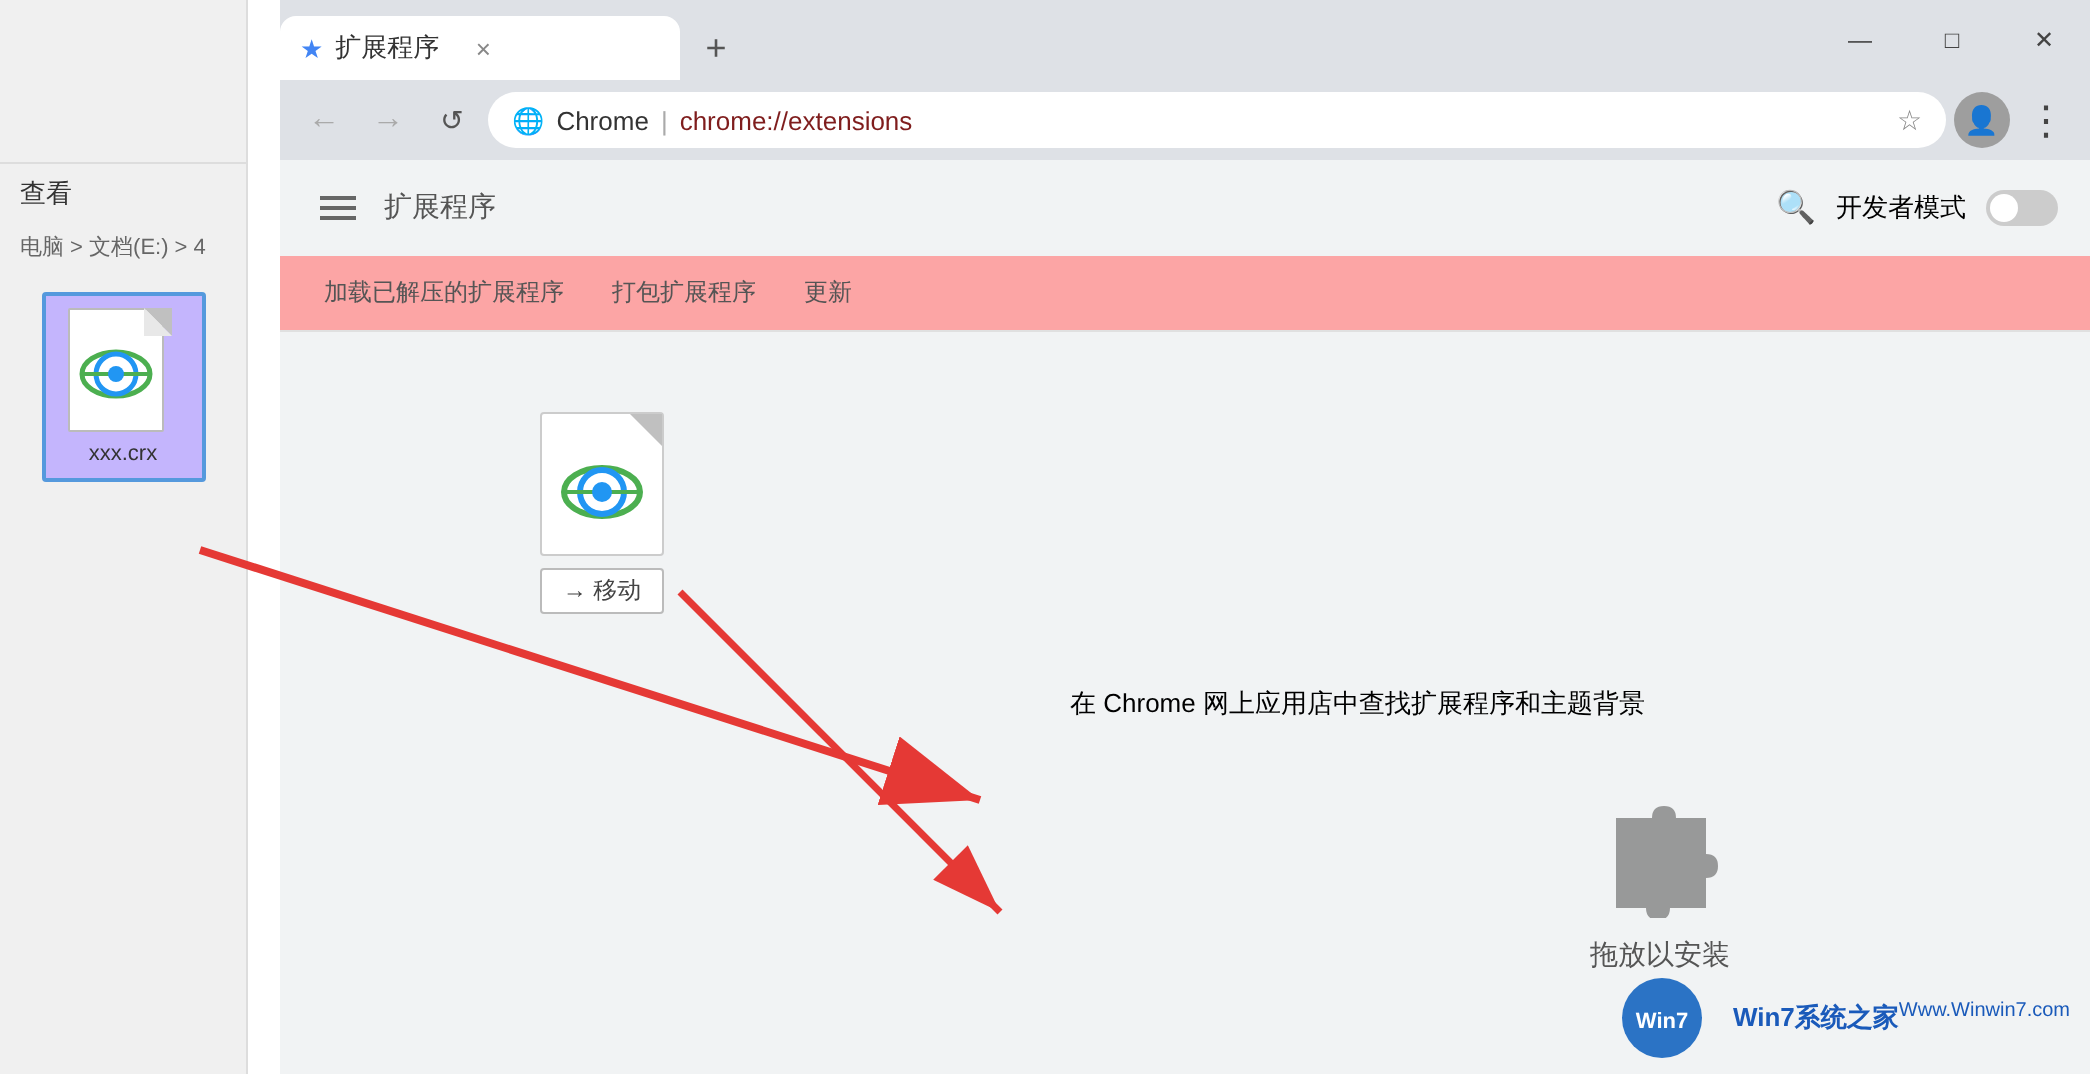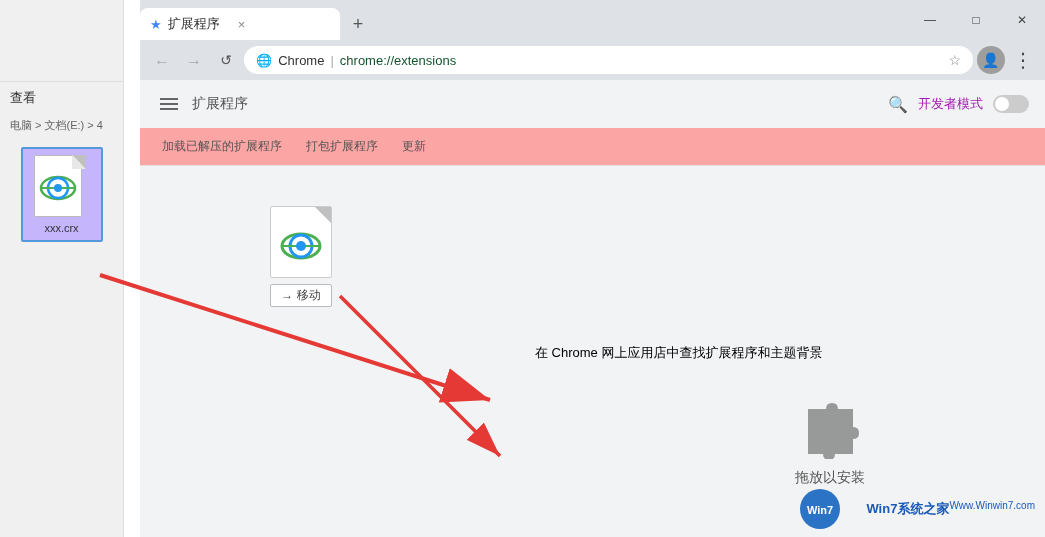--- a/index.html
+++ b/index.html
@@ -72,42 +72,42 @@
 
       <div style="display:flex; align-items:center; padding:4px 8px; height:40px; gap:4px;">
         <div style="width:28px; height:28px; display:flex; align-items:center; justify-content:center; border-radius:50%; color:#aaa; font-size:16px; cursor:default;">←</div>
         <div style="width:28px; height:28px; display:flex; align-items:center; justify-content:center; border-radius:50%; color:#aaa; font-size:16px; cursor:default;">→</div>
         <div style="width:28px; height:28px; display:flex; align-items:center; justify-content:center; border-radius:50%; color:#555; font-size:14px; cursor:pointer;">↺</div>
 
         <div style="flex:1; background:#fff; border-radius:20px; display:flex; align-items:center; padding:0 12px; height:28px; gap:6px;">
           <span style="color:#1a73e8; font-size:13px;">🌐</span>
           <span style="font-size:13px; color:#333; font-weight:500;">Chrome</span>
           <span style="font-size:13px; color:#aaa;"> | </span>
-          <span style="font-size:13px; color:#14532d;">chrome://extensions</span>
+          <span style="font-size:13px; color:#7f1d1d;">chrome://extensions</span>
           <span style="flex:1;"></span>
           <span style="color:#888; font-size:14px;">☆</span>
         </div>
 
         <div style="width:28px; height:28px; border-radius:50%; background:#9e9e9e; display:flex; align-items:center; justify-content:center; color:#fff; font-size:14px; cursor:pointer;">👤</div>
         <div style="width:28px; height:28px; display:flex; align-items:center; justify-content:center; font-size:20px; color:#444; cursor:pointer; border-radius:50%;">⋮</div>
       </div>
     </div>
 
     <div style="flex:1; background:#f1f3f4; display:flex; flex-direction:column; position:relative;">
 
       <div style="display:flex; align-items:center; padding:0 16px; height:48px; gap:10px; background:#f1f3f4;">
         <div style="display:flex; flex-direction:column; gap:3px; cursor:pointer; padding:4px;">
           <span style="display:block; width:18px; height:2px; background:#666;"></span>
           <span style="display:block; width:18px; height:2px; background:#666;"></span>
           <span style="display:block; width:18px; height:2px; background:#666;"></span>
         </div>
         <span style="font-size:14px; color:#555; font-weight:500;">扩展程序</span>
         <div style="flex:1;"></div>
         <span style="font-size:16px; color:#666; cursor:pointer;">🔍</span>
-        <span style="font-size:13px; color:#a21caf;">开发者模式</span>
+        <span style="font-size:13px; color:#000000;">开发者模式</span>
         <div style="width:36px; height:18px; background:#ccc; border-radius:9px; position:relative; cursor:pointer;">
           <div style="position:absolute; left:2px; top:2px; width:14px; height:14px; background:#fff; border-radius:50%;"></div>
         </div>
       </div>
 
       <div style="display:flex; align-items:center; padding:6px 16px; gap:12px; background:#fca5a5; border-bottom:1px solid #e0e0e0;">
         <span style="font-size:12px; color:#555; cursor:pointer; padding:4px 6px; border-radius:2px;">加载已解压的扩展程序</span>
         <span style="font-size:12px; color:#555; cursor:pointer; padding:4px 6px;">打包扩展程序</span>
         <span style="font-size:12px; color:#555; cursor:pointer; padding:4px 6px;">更新</span>
       </div>
@@ -146,21 +146,21 @@
         <svg style="position:absolute; top:0; left:0; width:100%; height:100%; pointer-events:none;">
 
           <defs>
             <marker id="arrowhead" markerWidth="10" markerHeight="7" refX="10" refY="3.5" orient="auto">
               <polygon points="0 0, 10 3.5, 0 7" fill="#e53935"></polygon>
             </marker>
           </defs>
           <line x1="200" y1="130" x2="360" y2="290" stroke="#e53935" stroke-width="3.5" marker-end="url(#arrowhead)"></line>
         </svg>
 
-        <div style="position:absolute; bottom:6px; right:10px; display:flex; align-items:center; gap:24px;">
+        <div style="position:absolute; bottom:6px; right:10px; display:flex; align-items:center; gap:13px;">
 
           <svg width="44" height="44" viewBox="0 0 44 44">
             <circle cx="22" cy="22" r="20" fill="#1565C0" opacity="0.9"></circle>
             <text x="22" y="27" text-anchor="middle" font-size="11" fill="#fff" font-weight="bold">Win7</text>
           </svg>
           <div style="display:flex; flex-direction:row;">
             <span style="font-size:13px; color:#1a5aba; font-weight:bold;">Win7系统之家</span>
             <span style="font-size:10px; color:#1a5aba;">Www.Winwin7.com</span>
           </div>
         </div>

